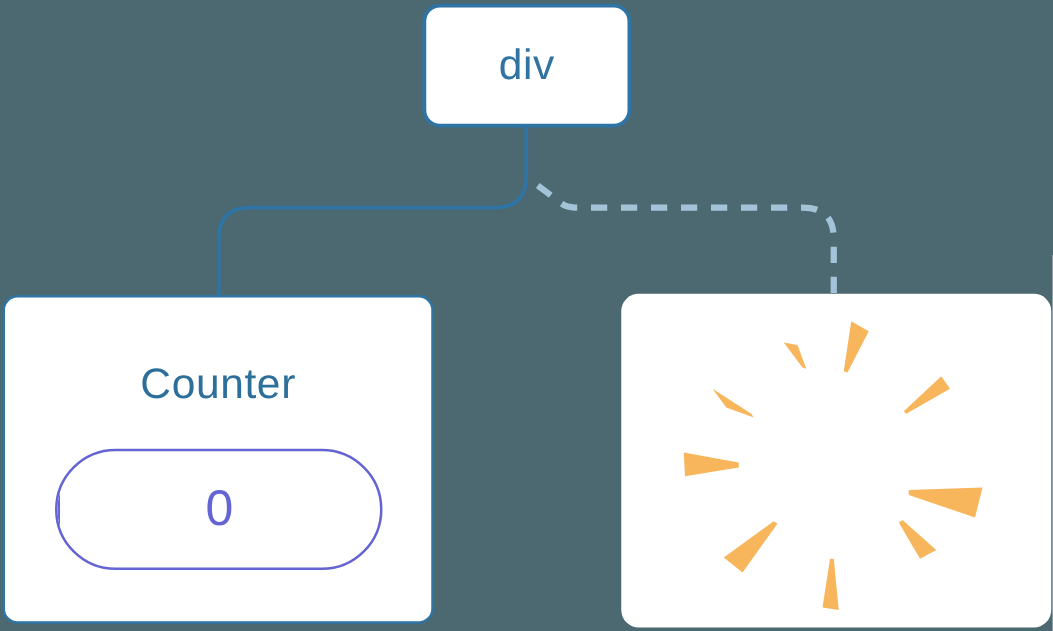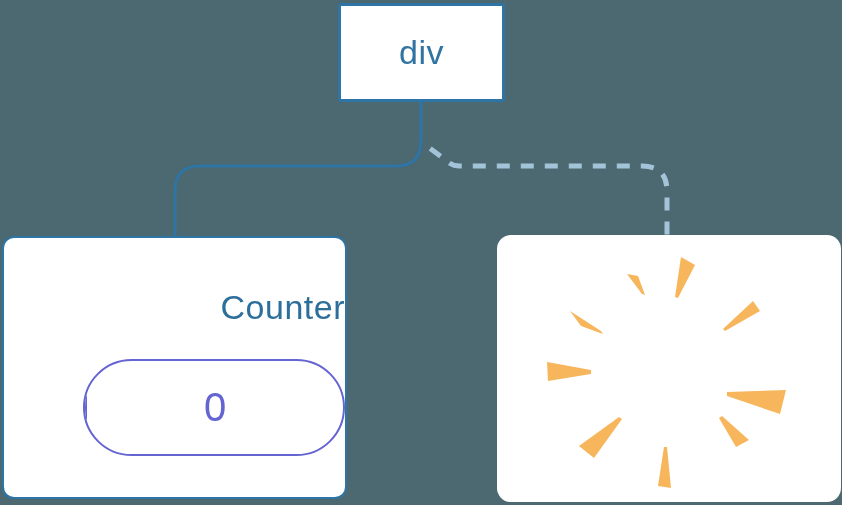--- a/index.html
+++ b/index.html
@@ -25,41 +25,41 @@
     position: absolute;
     background: #FFFFFF;
     box-sizing: border-box;
   }
   .node-root {
     left: 338px;
     top: 3px;
     width: 167px;
     height: 99px;
     border: 3px solid #2E74A4;
-    border-radius: 3px;
+    border-radius: 14px;
     display: flex;
     align-items: center;
     justify-content: center;
   }
   .node-root .label {
     font-size: 34px;
     font-weight: 500;
     color: #3173A1;
     letter-spacing: 0.5px;
   }
   .node-counter {
     left: 2px;
     top: 236px;
     width: 345px;
     height: 263px;
     border: 2.5px solid #2E74A4;
     border-radius: 12px;
     display: flex;
     flex-direction: column;
-    align-items: flex-end;
+    align-items: center;
     padding-top: 50px;
   }
   .counter-title {
     font-size: 34px;
     font-weight: 500;
     color: #2D6F9B;
     line-height: 38px;
     letter-spacing: 0.5px;
   }
   .state-pill {

